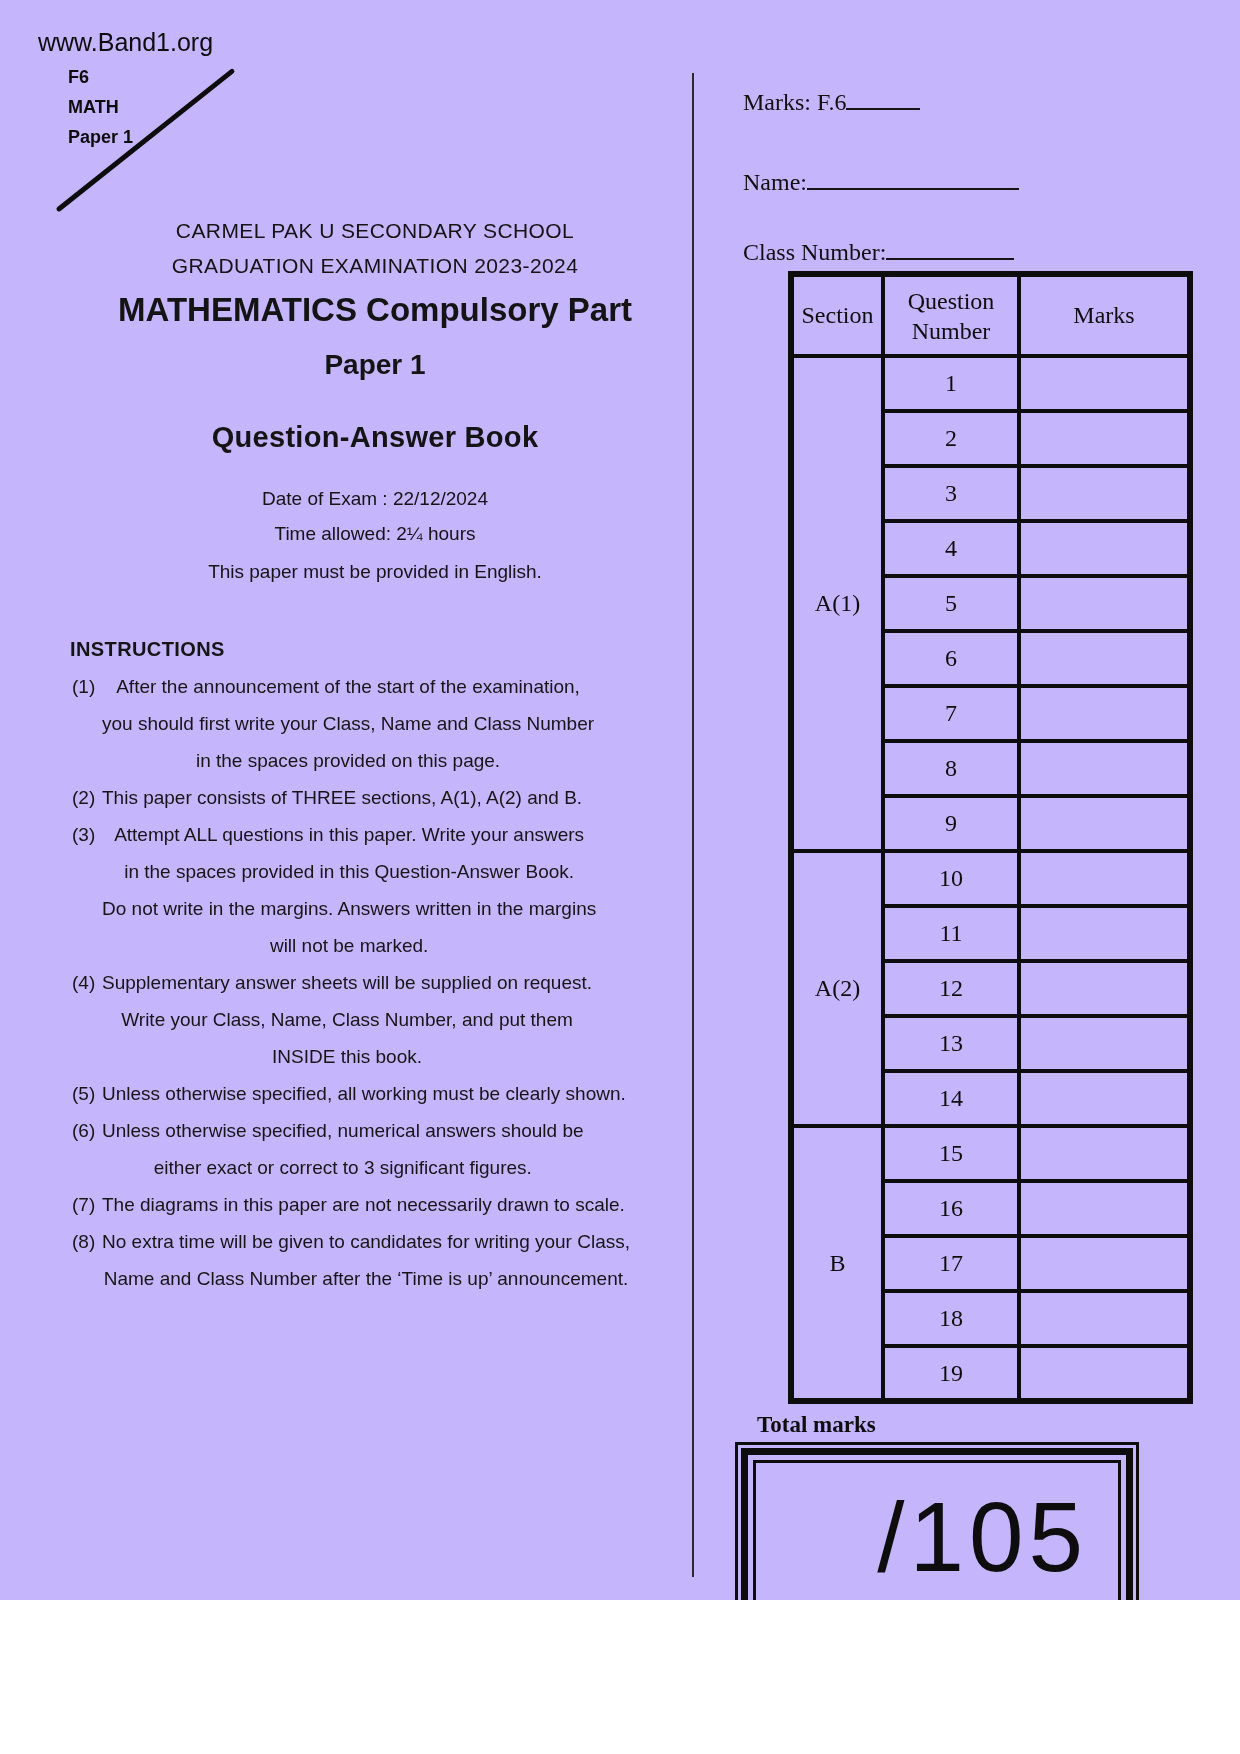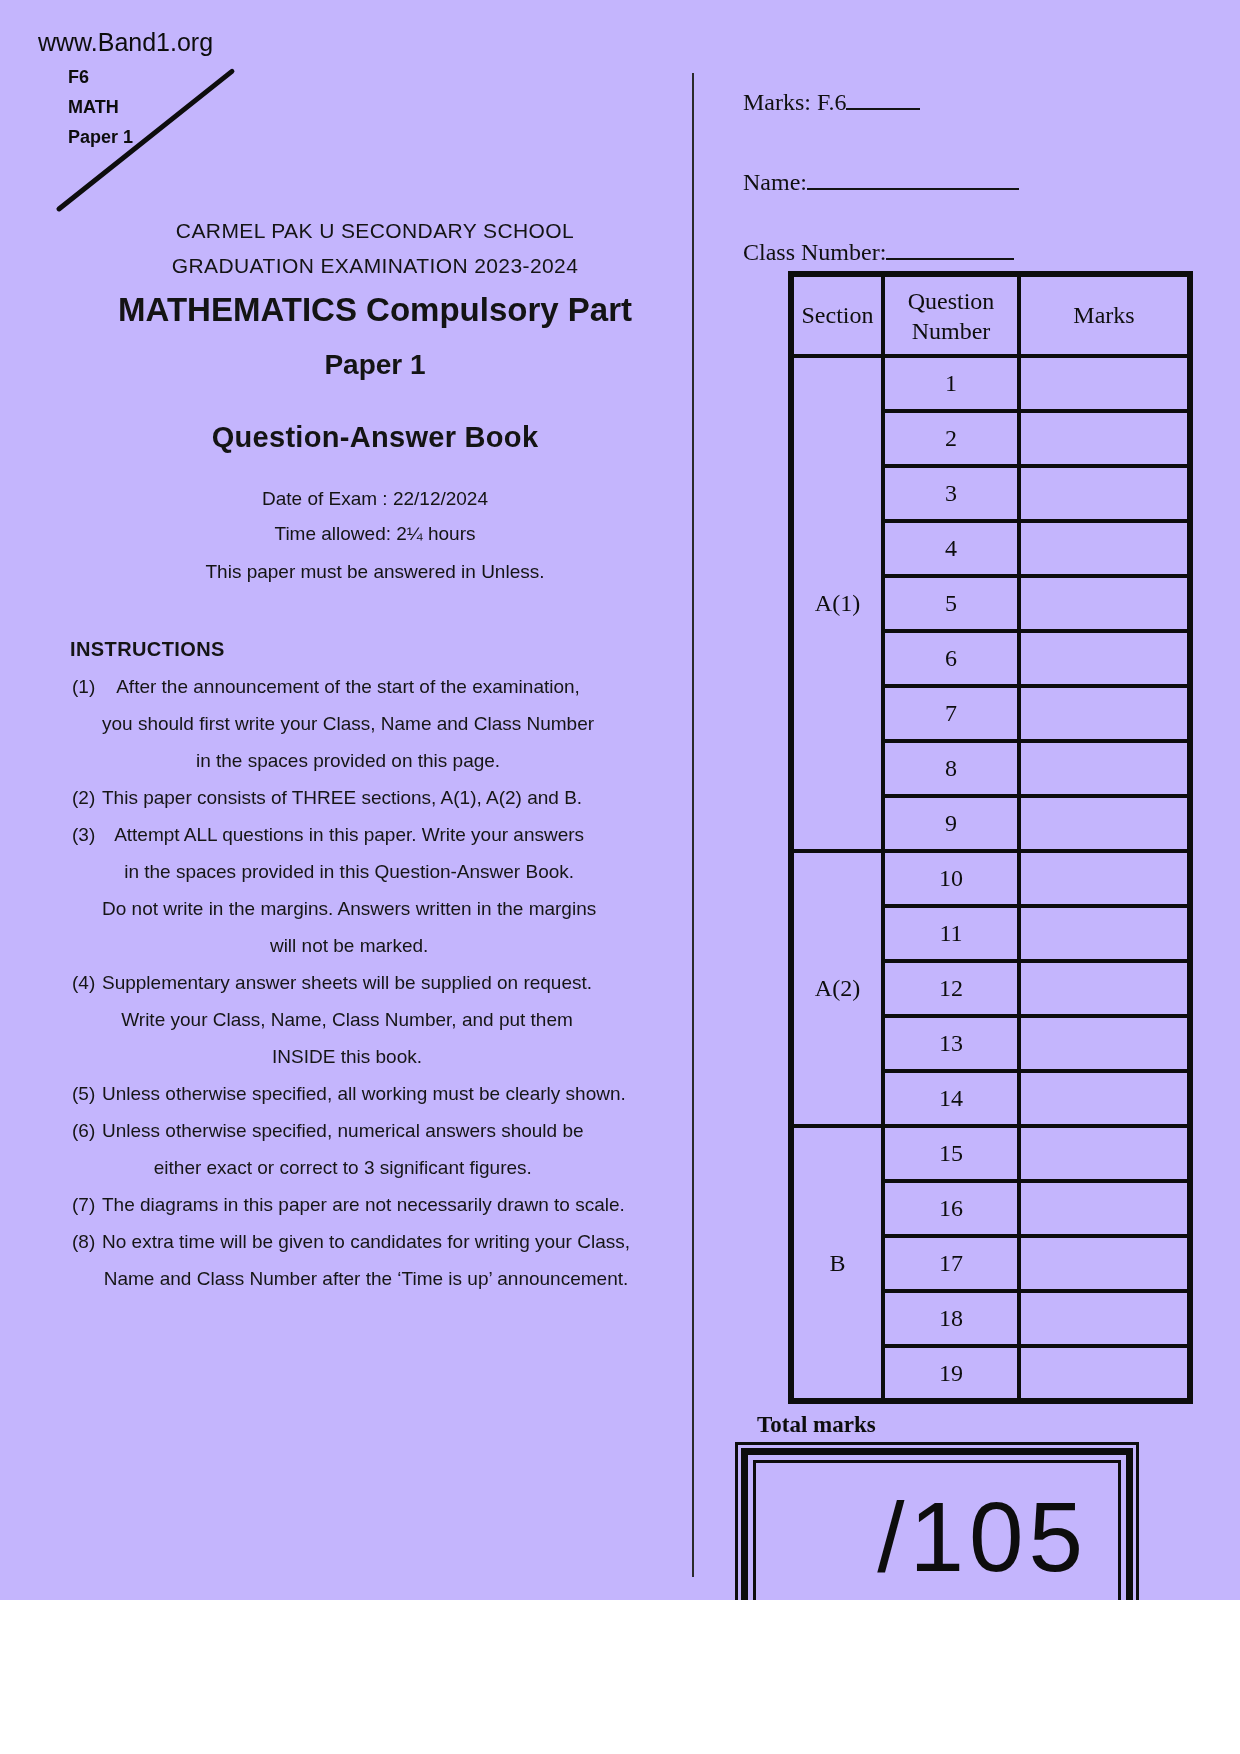--- a/index.html
+++ b/index.html
@@ -74,21 +74,21 @@
   <div class="slash-line"></div>
 
   <div class="headcol">
     <div class="h-school">CARMEL PAK U SECONDARY SCHOOL</div>
     <div class="h-exam">GRADUATION EXAMINATION 2023-2024</div>
     <div class="h-subject">MATHEMATICS Compulsory Part</div>
     <div class="h-paper">Paper 1</div>
     <div class="h-book">Question-Answer Book</div>
     <div class="h-date">Date of Exam : 22/12/2024</div>
     <div class="h-time">Time allowed: 2¼ hours</div>
-    <div class="h-lang">This paper must be answered in Unless.</div>
+    <div class="h-lang">This paper must be provided in English.</div>
   </div>
 
   <div class="inst-title">INSTRUCTIONS</div>
   <div class="inst-list">
       <div class="inst-item">
         <span class="inst-num">(1)</span>
         <span class="inst-text">After the announcement of the start of the examination,
 you should first write your Class, Name and Class Number
 in the spaces provided on this page.</span>
       </div>

